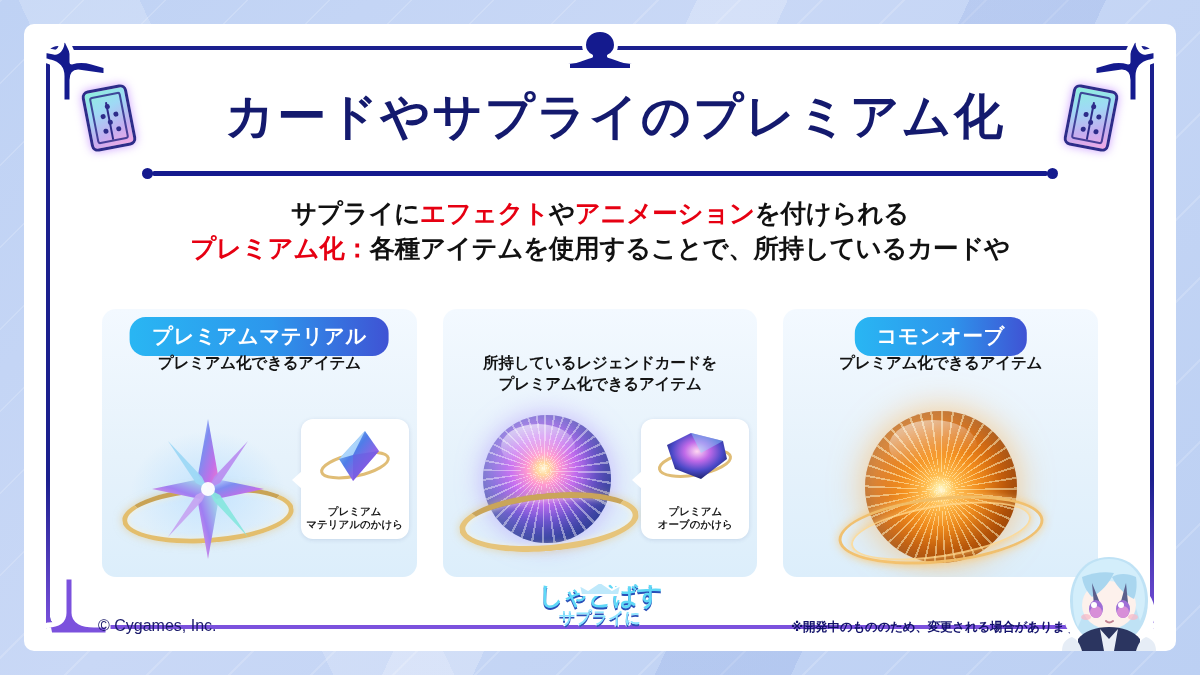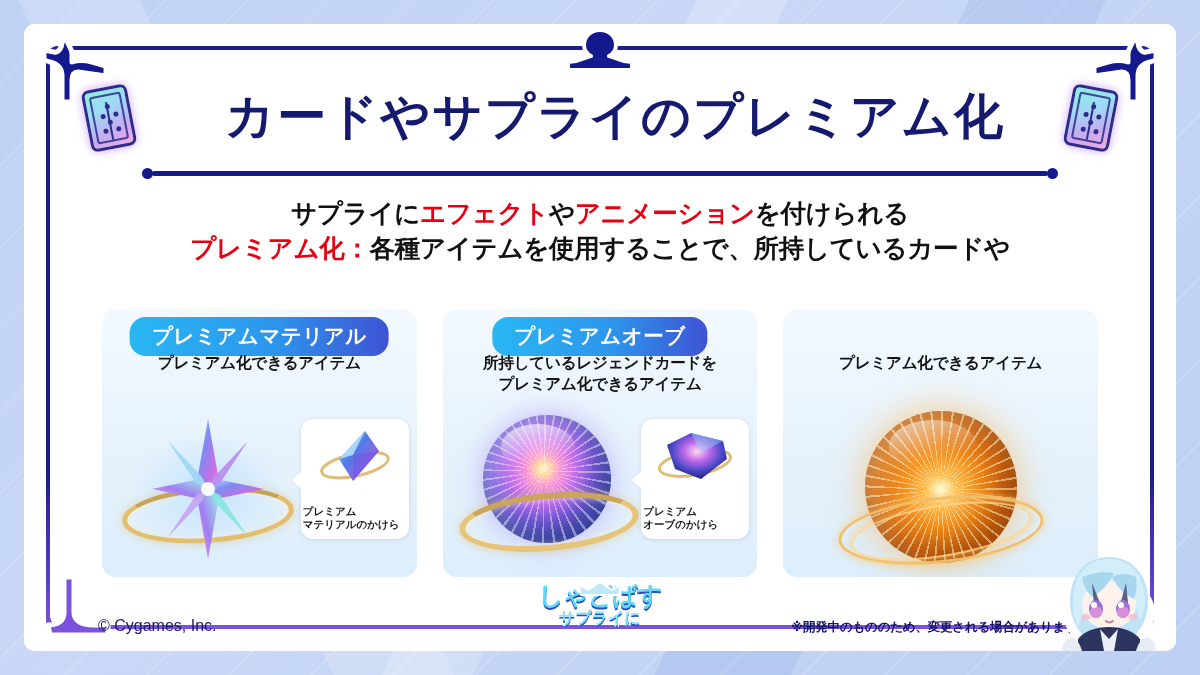--- a/index.html
+++ b/index.html
@@ -171,21 +171,21 @@
     box-shadow:0 1px 4px rgba(60,90,140,.16);
   }
   .frag:after {
     content:""; position:absolute; left:-9px; top:52px;
     width:0; height:0;
     border-top:9px solid transparent; border-bottom:9px solid transparent;
     border-right:10px solid #ffffff;
   }
   .frag .flabel {
     position:absolute; left:2px; right:2px; bottom:7px;
-    font-size:10.5px; font-weight:bold;
+    text-align:center; font-size:10.5px; font-weight:bold;
     line-height:1.3; color:#1b1b1b;
     font-family:"DejaVu Sans","Liberation Sans",sans-serif;
   }
   .frag .fart { position:absolute; left:0; right:0; top:6px; height:62px; }
 
   
   .star-wrap { position:absolute; left:16px; top:10px; width:180px; height:150px; }
   .gold-ring {
     position:absolute; left:4px; top:72px; width:172px; height:56px;
     border-radius:50%;
@@ -437,21 +437,20 @@
             </div>
             <div class="flabel">
               <div>プレミアム</div>
               <div>マテリアルのかけら</div>
             </div>
           </div>
         </div>
       </div>
 
       <div class="fcard">
-        <div class="badge">プレミアムオーブ</div>
         <div class="fdesc">
           <div>所持しているレジェンドカードを</div>
           <div>プレミアム化できるアイテム</div>
         </div>
         <div class="art-area">
           <div class="orb-wrap">
             <div class="orb">
               <div class="rays"></div>
               <div class="gloss"></div>
             </div>
@@ -475,20 +474,21 @@
             </div>
             <div class="flabel">
               <div>プレミアム</div>
               <div>オーブのかけら</div>
             </div>
           </div>
         </div>
       </div>
 
       <div class="fcard">
+        <div class="badge">コモンオーブ</div>
         <div class="fdesc">
           <div>プレミアム化できるアイテム</div>
         </div>
         <div class="art-area">
           <div class="corb-wrap">
             <div class="corb">
               <div class="rays"></div>
               <div class="gloss"></div>
             </div>
             <div class="corb-ring"></div>

